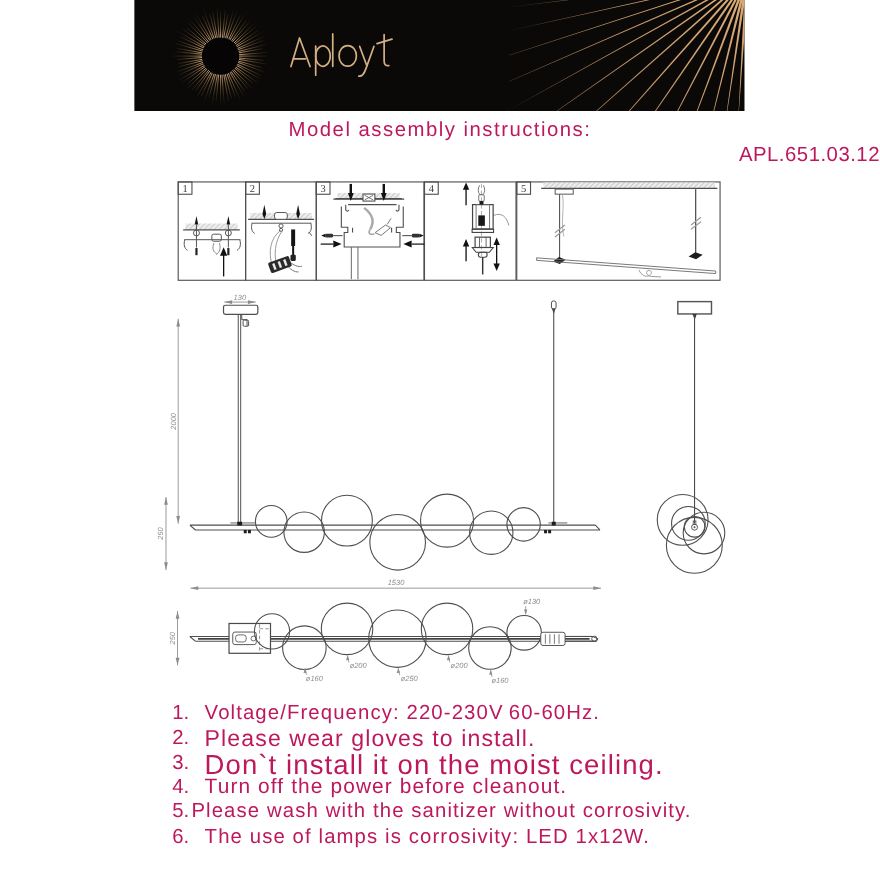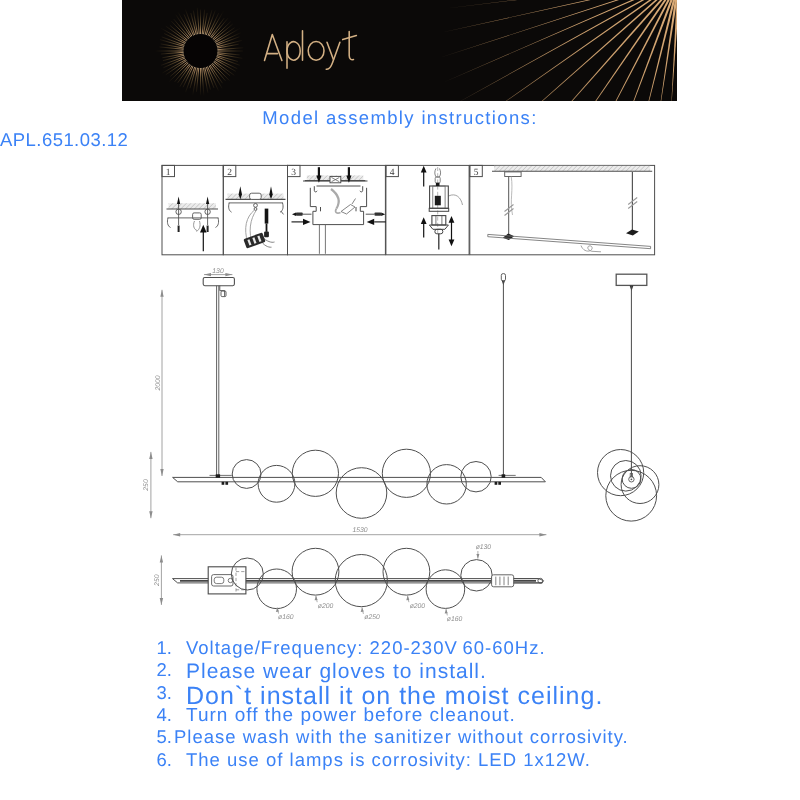--- a/index.html
+++ b/index.html
@@ -1,15 +1,15 @@
 <!DOCTYPE html>
 <html><head><meta charset="utf-8"><style>
 html,body{margin:0;padding:0;background:#ffffff;width:800px;height:800px;overflow:hidden}
 body{position:relative;font-family:"Liberation Sans",sans-serif;-webkit-font-smoothing:antialiased;text-rendering:geometricPrecision}
-.t{position:absolute;color:#3b82f6;white-space:nowrap;line-height:1}
+.t{position:absolute;color:#be185d;white-space:nowrap;line-height:1}
 </style></head><body>
 
 <svg style="position:absolute;left:122px;top:0;width:555px;height:101px" viewBox="122 0 555 101">
 <defs>
 <radialGradient id="sg" gradientUnits="userSpaceOnUse" cx="200.5" cy="51.0" r="44">
 <stop offset="0.30" stop-color="#fff3d2"></stop>
         <stop offset="0.44" stop-color="#cfa472"></stop>
 <stop offset="0.60" stop-color="#77603c"></stop>
         <stop offset="0.82" stop-color="#322717"></stop>
 <stop offset="1" stop-color="#100d09"></stop>
@@ -421,21 +421,21 @@
 <line x1="407.6" y1="595.8" x2="408.9" y2="602.2" stroke="#8c8c8c" stroke-width="0.7"></line>
 <path d="M407.6,595.8 L406.3,600.3 L409.3,600.0 Z" fill="#8c8c8c"></path>
 <line x1="446.0" y1="609.0" x2="447.3" y2="615.4" stroke="#8c8c8c" stroke-width="0.7"></line>
 <path d="M446.0,609.0 L444.7,613.5 L447.7,613.2 Z" fill="#8c8c8c"></path>
 <line x1="477.9" y1="551.0" x2="477.9" y2="558.6" stroke="#8c8c8c" stroke-width="0.7"></line>
 <path d="M477.9,558.6 L476.4,554.1 L479.4,554.1 Z" fill="#8c8c8c"></path>
 </svg>
 
 <div class="t" style="left:0;right:0;top:108.7px;text-align:center;font-size:18.5px;letter-spacing:1.35px">Model assembly instructions:</div>
 
-<div class="t" style="left:0;right:0;top:130.5px;text-align:left;font-size:18.5px;letter-spacing:0.45px">APL.651.03.12</div>
+<div class="t" style="left:0;right:0;top:130.5px;text-align:right;font-size:18.5px;letter-spacing:0.45px">APL.651.03.12</div>
 
 <div class="t" style="left:154px;width:18px;top:638.9px;font-size:18.5px;text-align:right">1.</div>
 <div class="t" style="left:186px;top:638.9px;font-size:18.5px;letter-spacing:1.0px">Voltage/Frequency: 220-230V 60-60Hz.</div>
 
 <div class="t" style="left:154px;width:18px;top:661.2px;font-size:18.5px;text-align:right">2.</div>
 <div class="t" style="left:186px;top:661.2px;font-size:21px;letter-spacing:1.0px">Please wear gloves to install.</div>
 
 <div class="t" style="left:154px;width:18px;top:683.6px;font-size:18.5px;text-align:right">3.</div>
 <div class="t" style="left:186px;top:683.6px;font-size:25px;letter-spacing:1.0px">Don`t install it on the moist ceiling.</div>
 

